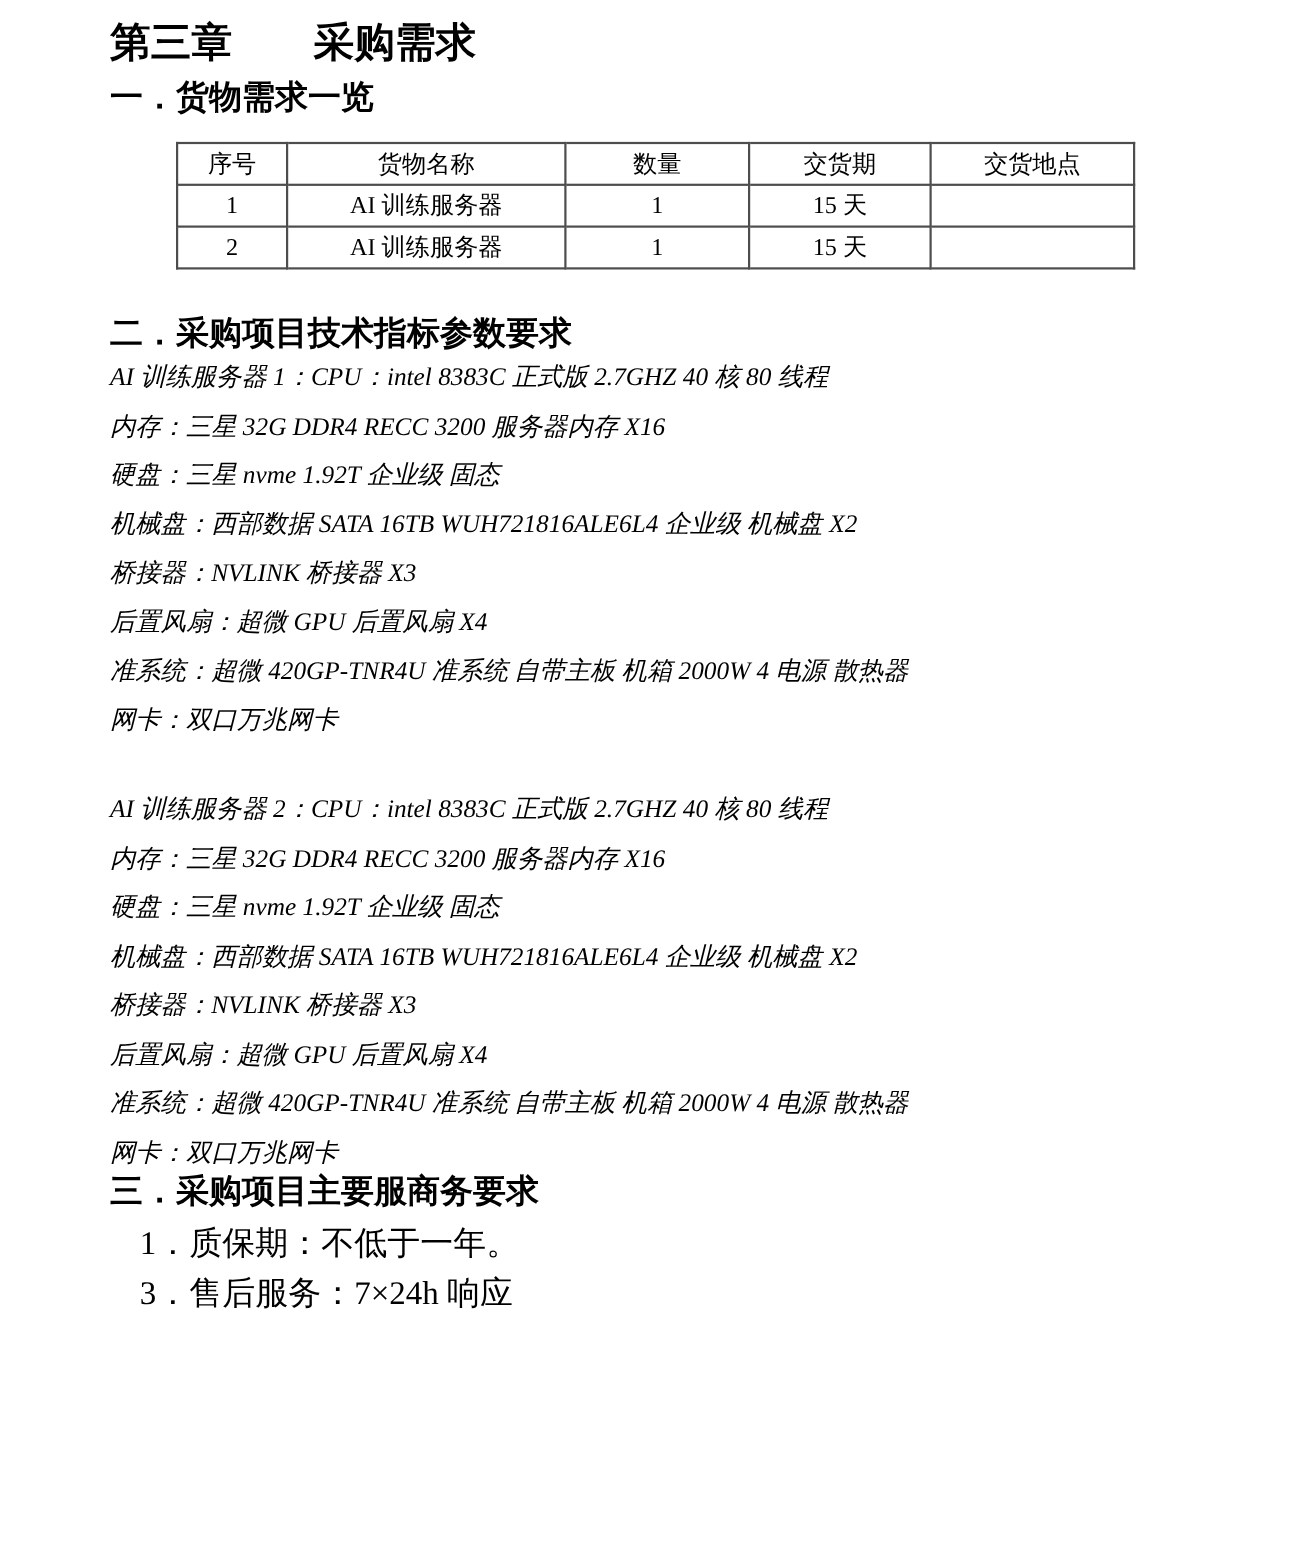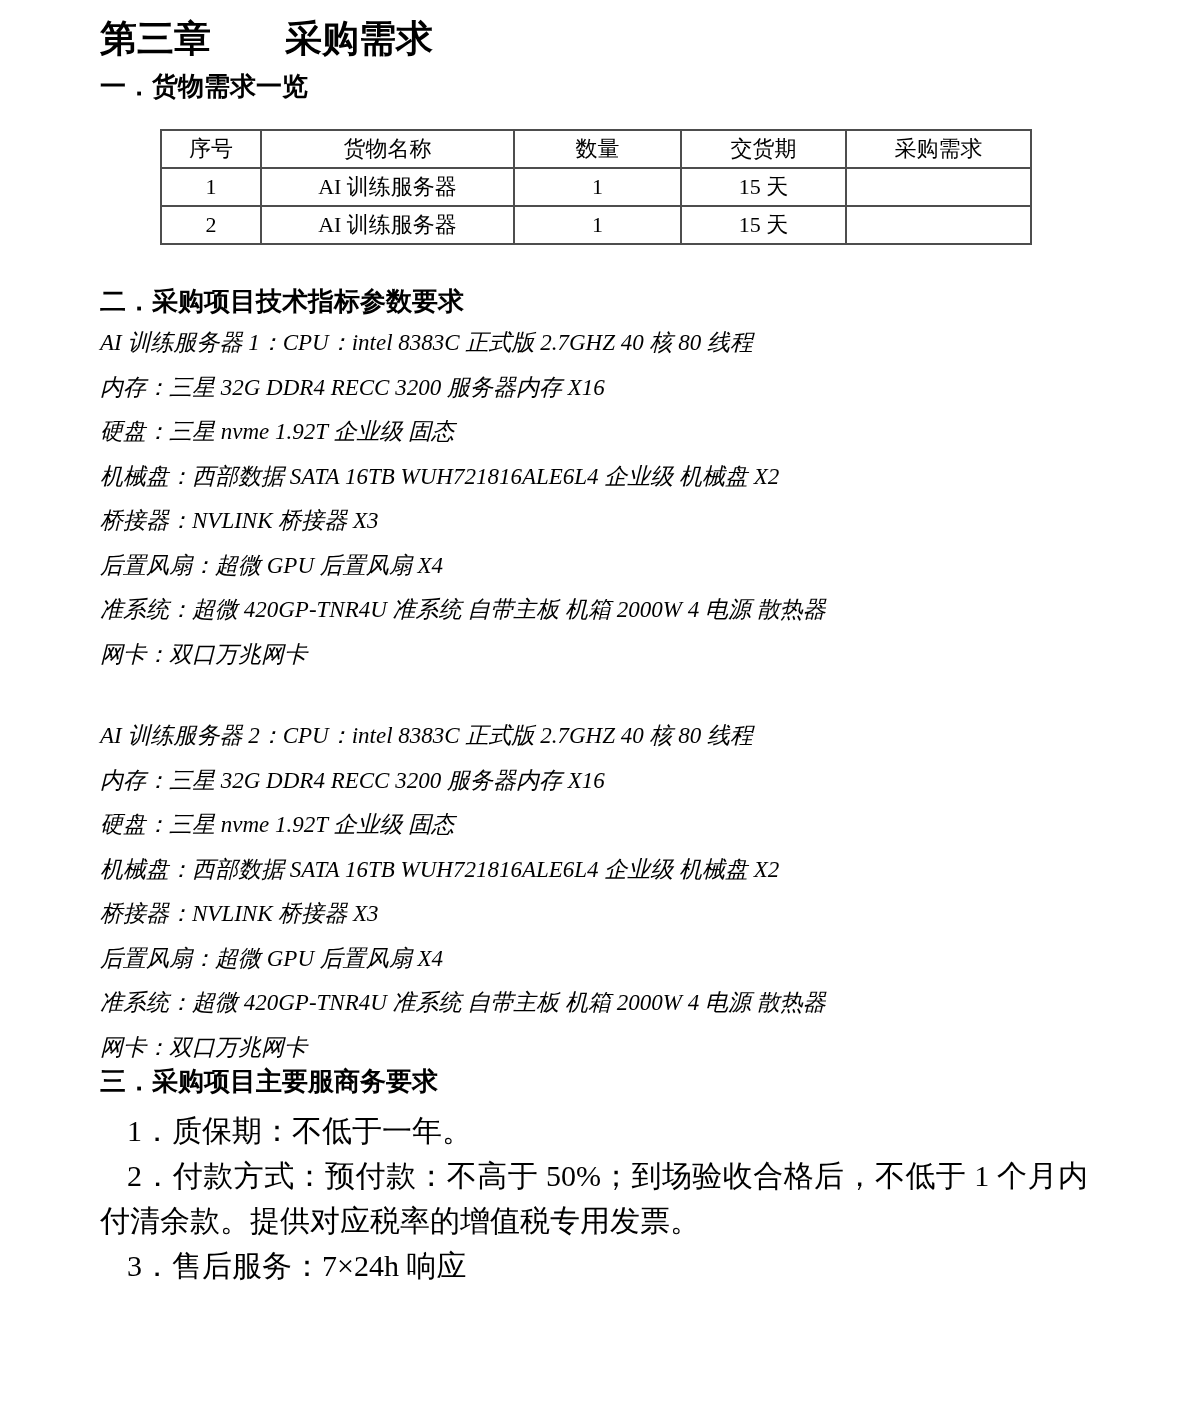--- a/index.html
+++ b/index.html
@@ -16,23 +16,23 @@
 
   .doc-title {
     font-family: "Liberation Sans", "DejaVu Sans", sans-serif;
     font-weight: 700;
     font-size: 37px;
     line-height: 46px;
     text-align: left;
     margin: 16px 0 0 0;
   }
   .sec-heading {
-    font-family: Liberation Mono, monospace;
+    font-family: Liberation Sans, sans-serif;
     font-weight: 700;
-    font-size: 26px;
+    font-size: 30px;
     line-height: 27px;
     margin: 0;
   }
   .goods-heading { margin-top: 13px; }
 
   .goods-table {
     border-collapse: collapse;
     table-layout: fixed;
     width: 870px;
     margin: 27px 0 0 60px;
@@ -85,21 +85,21 @@
         <col style="width:167px">
         <col style="width:165px">
         <col style="width:185px">
     </colgroup>
     <thead>
       <tr>
         <th>序号</th>
         <th>货物名称</th>
         <th>数量</th>
         <th>交货期</th>
-        <th>采购需求</th>
+        <th>交货地点</th>
       </tr>
     </thead>
     <tbody>
       <tr>
         <td>1</td>
         <td>AI 训练服务器</td>
         <td>1</td>
         <td>15 天</td>
         <td></td>
       </tr>
@@ -134,17 +134,16 @@
     <p class="spec-line">桥接器：NVLINK 桥接器 X3</p>
     <p class="spec-line">后置风扇：超微 GPU 后置风扇 X4</p>
     <p class="spec-line">准系统：超微 420GP-TNR4U 准系统 自带主板 机箱 2000W 4 电源 散热器</p>
     <p class="spec-line">网卡：双口万兆网卡</p>
   </div>
 
   <h2 class="sec-heading business-heading">三．采购项目主要服商务要求</h2>
 
   <div class="biz-items">
     <p class="biz-item">1．质保期：不低于一年。</p>
-    <p class="biz-item">2．付款方式：预付款：不高于 50%；到场验收合格后，不低于 1 个月内付清余款。提供对应税率的增值税专用发票。</p>
     <p class="biz-item">3．售后服务：7×24h 响应</p>
   </div>
 
 </div>
 
 </body></html>

